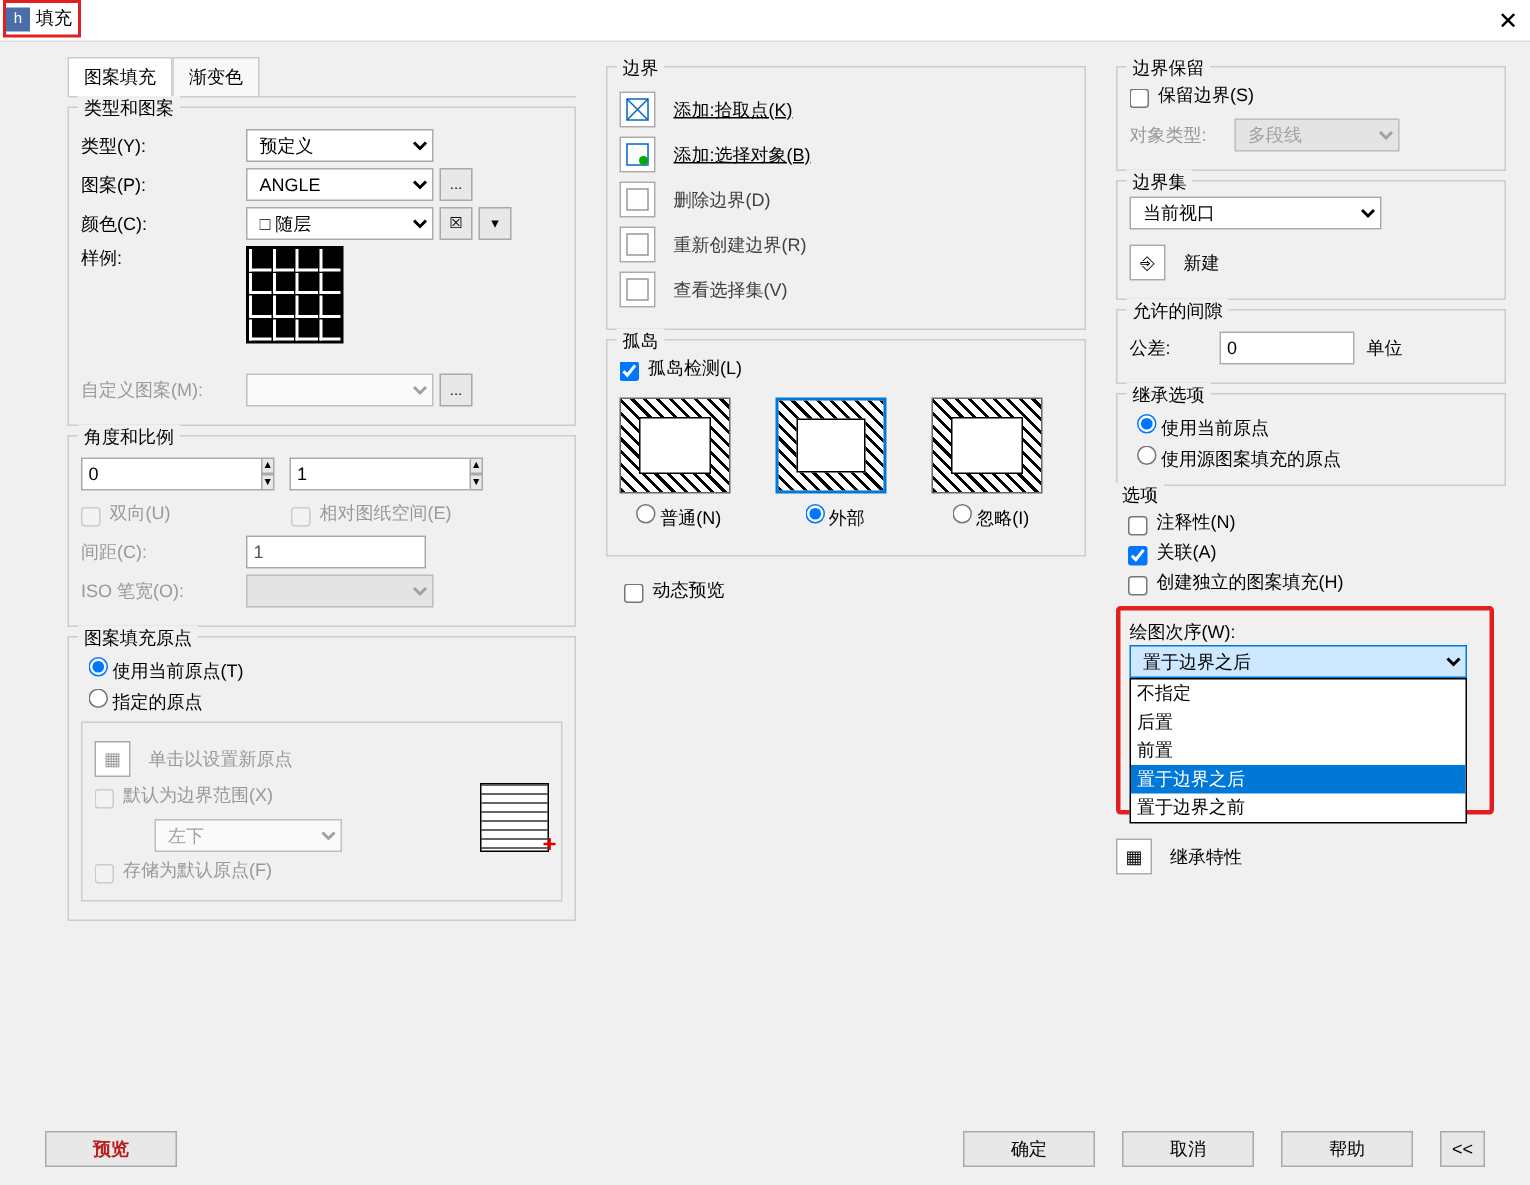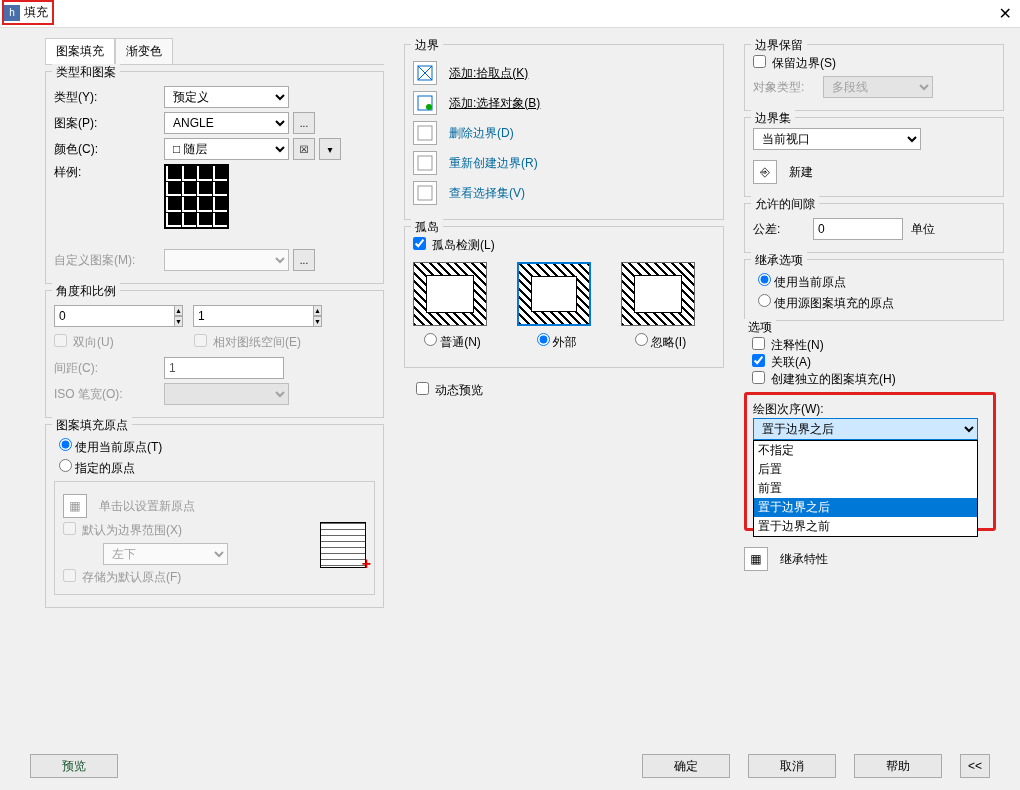--- a/index.html
+++ b/index.html
@@ -27,37 +27,37 @@
 .swatch { width: 65px; height: 65px; background: #000; display: grid; grid-template: repeat(4,1fr)/repeat(4,1fr); gap: 1px; padding: 2px; }
 .swatch div { border-left: 2px solid #fff; border-bottom: 2px solid #fff; }
 .num-input { width: 125px; display: flex; }
 .num-input input { flex: 1; border-right: none; }
 .num-input .spin { width: 16px; display: flex; flex-direction: column; }
 .num-input .spin div { flex: 1; border: 1px solid #aaa; font-size: 7px; text-align: center; line-height: 9px; cursor: pointer; background: #e8e8e8; }
 .icon-btn { width: 24px; height: 24px; border: 1px solid #aaa; background: #fff; margin-right: 12px; display: inline-flex; align-items: center; justify-content: center; cursor: pointer; }
 .icon-btn svg { width: 16px; height: 16px; }
 .link-row { display: flex; align-items: center; margin: 6px 0; }
 .link-row span { text-decoration: underline; cursor: pointer; }
-.link-row.disabled span { color: #0369a1; text-decoration: none; cursor: default; }
+.link-row.disabled span { color: #404040; text-decoration: none; cursor: default; }
 .island-styles { display: flex; gap: 30px; margin: 8px 0; }
 .island-opt { text-align: center; }
 .island-img { width: 74px; height: 64px; border: 1px solid #666; margin-bottom: 4px; background: repeating-linear-gradient(45deg,#000 0 2px,#fff 2px 6px); position: relative; cursor: pointer; }
 .island-img.sel { border: 2px solid #0078d7; }
 .island-img::after { content: ''; position: absolute; inset: 12px; background: #fff; border: 1px solid #000; }
 .bottom-buttons { position: absolute; bottom: 12px; left: 0; right: 0; display: flex; gap: 18px; align-items: center; padding: 0 30px; }
 .btn { width: 88px; height: 24px; border: 1px solid #aaa; background: #e8e8e8; cursor: pointer; }
-.btn:disabled { color: #14532d; }
+.btn:disabled { color: #b91c1c; font-weight: bold; }
 .expand-btn { width: 30px; height: 24px; border: 1px solid #aaa; background: #e8e8e8; cursor: pointer; }
 .red-box { border: 3px solid #e02020; padding: 6px; border-radius: 3px; }
 .dropdown-open { position: relative; }
 .dropdown-open select { width: 225px; border: 1px solid #0078d7; background: #cde8ff; }
 .dd-list { position: absolute; top: 22px; left: 0; width: 225px; background: #fff; border: 1px solid #000; z-index: 10; }
 .dd-list div { padding: 1px 4px; cursor: pointer; }
 .dd-list div.hl { background: #0078d7; color: #fff; }
-.chk { display: inline-flex; align-items: flex-start; gap: 6px; cursor: pointer; }
+.chk { display: inline-flex; align-items: flex-end; gap: 6px; cursor: pointer; }
 .chk input { margin: 0; }
 .origin-preview { width: 46px; height: 46px; border: 1px solid #000; position: relative; background: repeating-linear-gradient(#666 0 1px, #fff 1px 6px); }
 .origin-preview::after { content: '+'; position: absolute; bottom: -6px; right: -6px; color: #d00; font-weight: bold; font-size: 16px; }
 fieldset.sub { border: 1px solid #ccc; margin: 4px 0; padding: 8px; }
 </style>
 </head>
 <body>
 
 <div class="titlebar">
   <div class="title-highlight">

